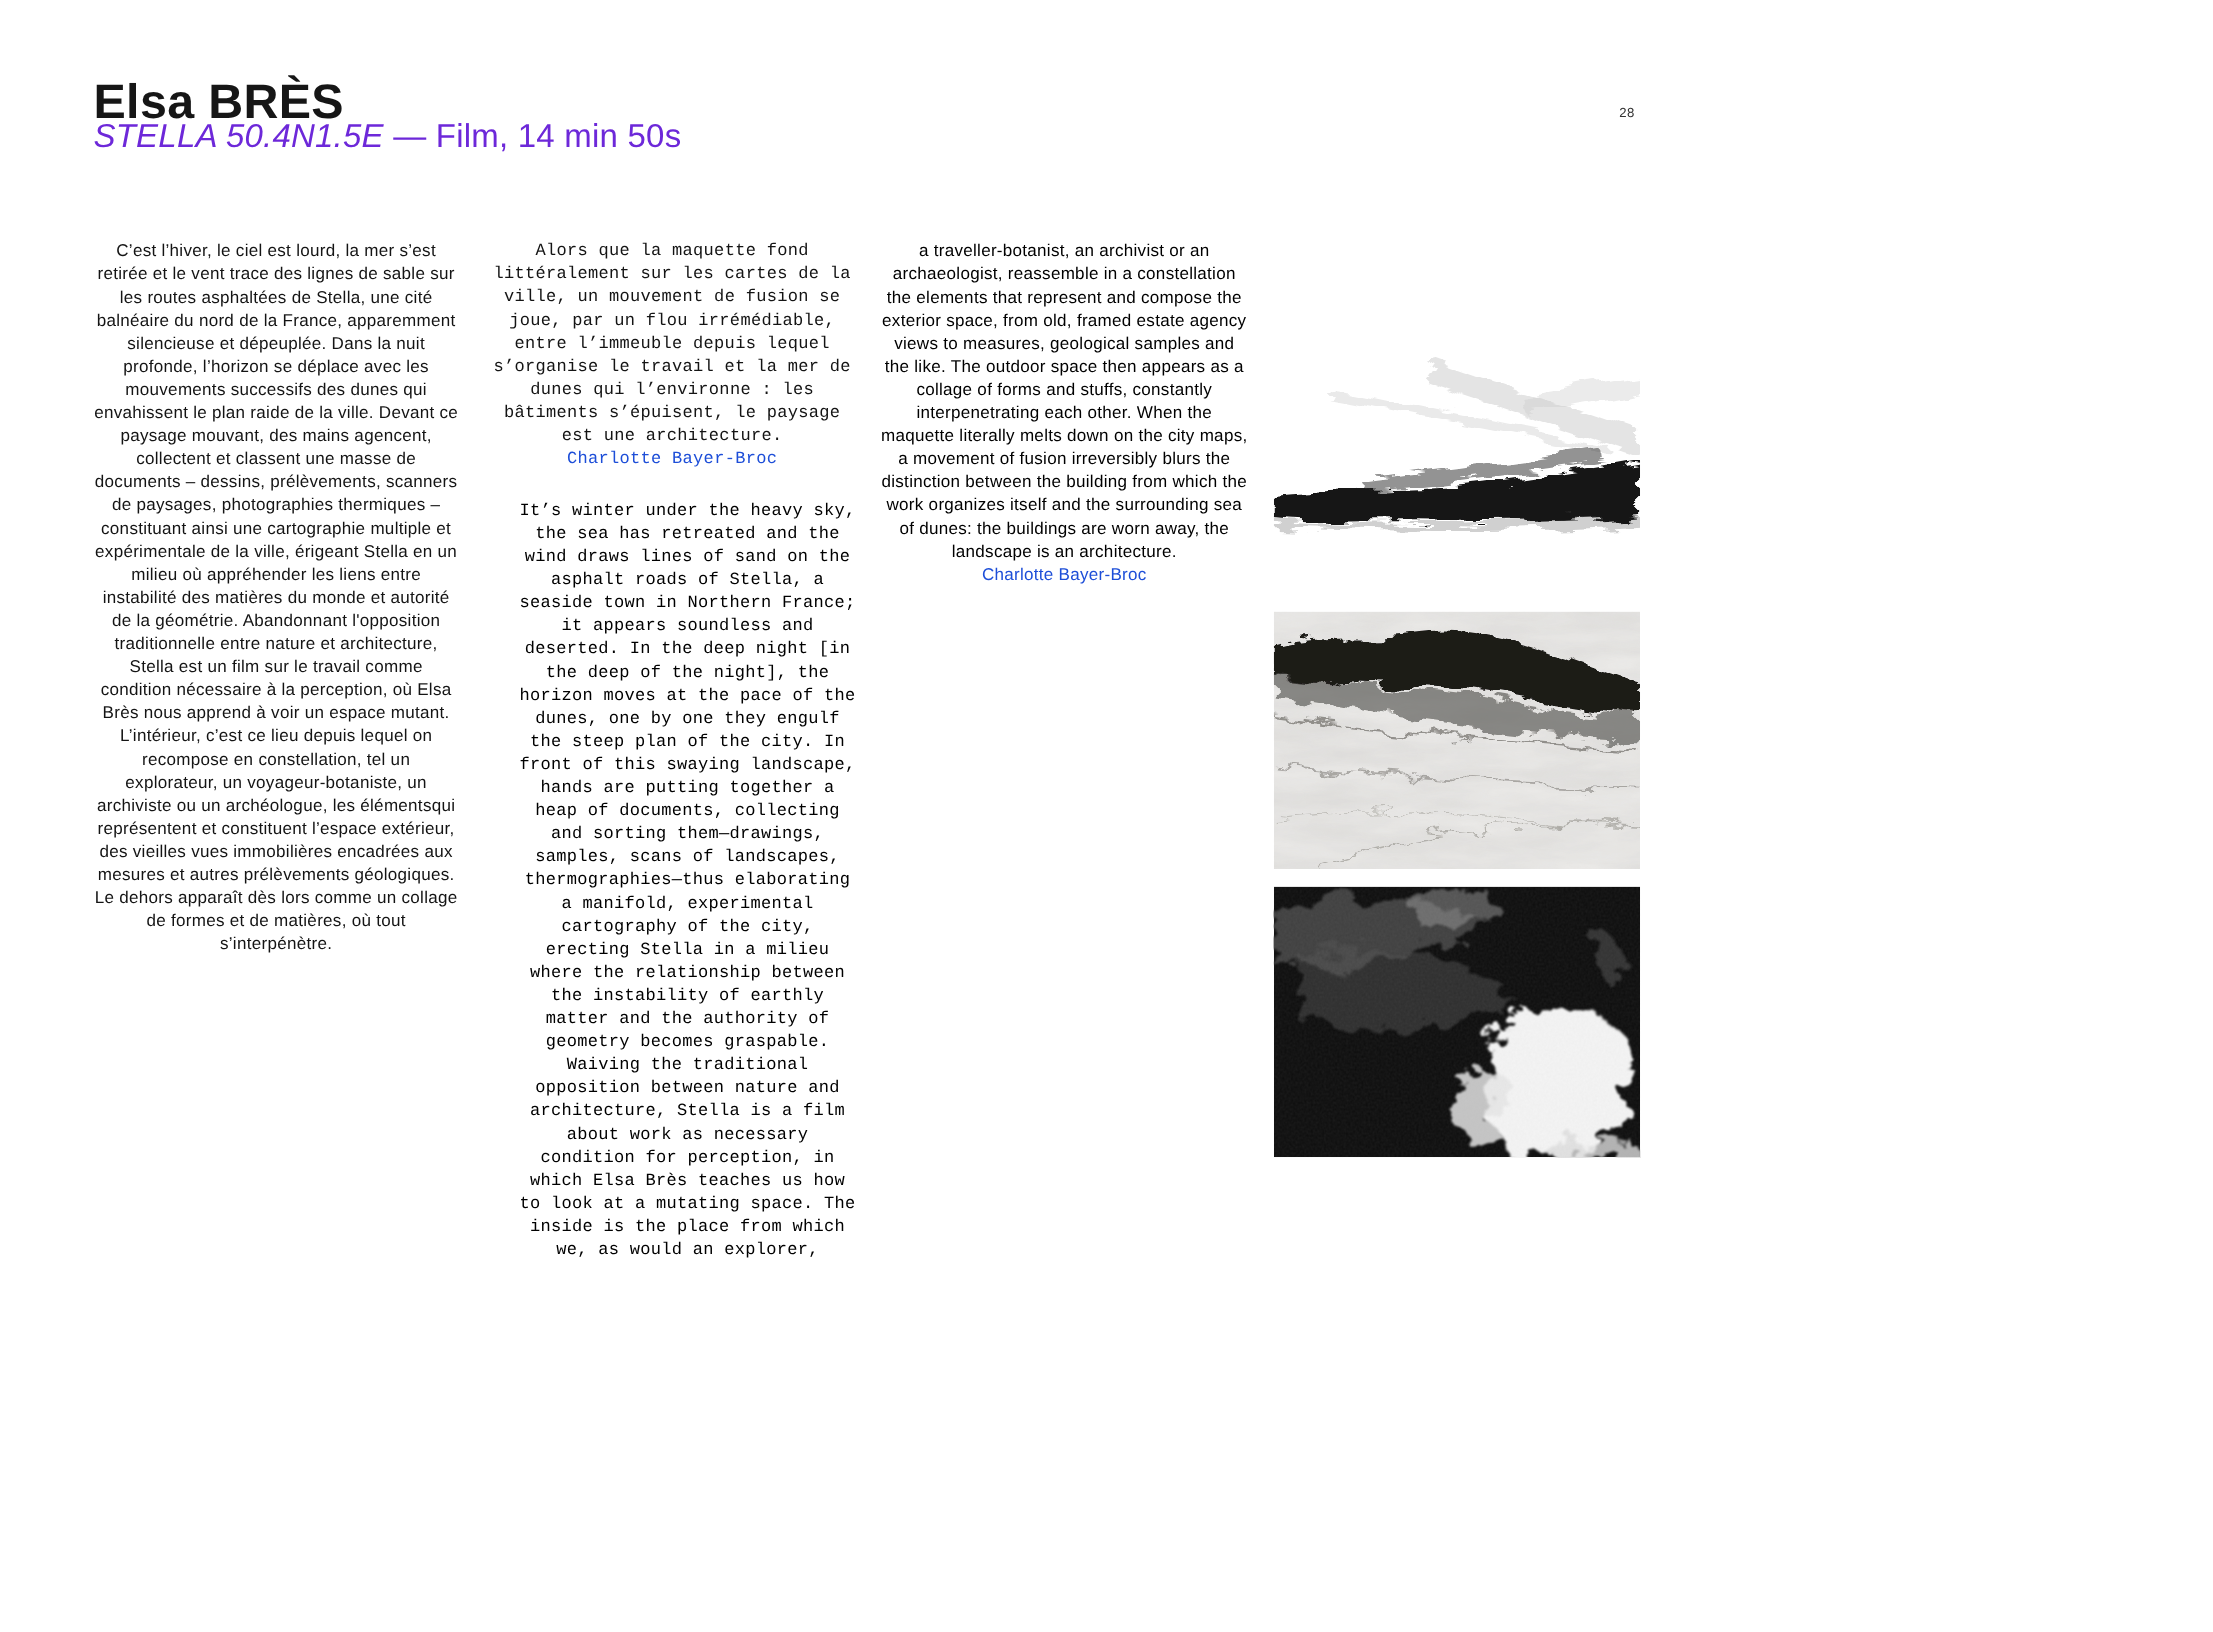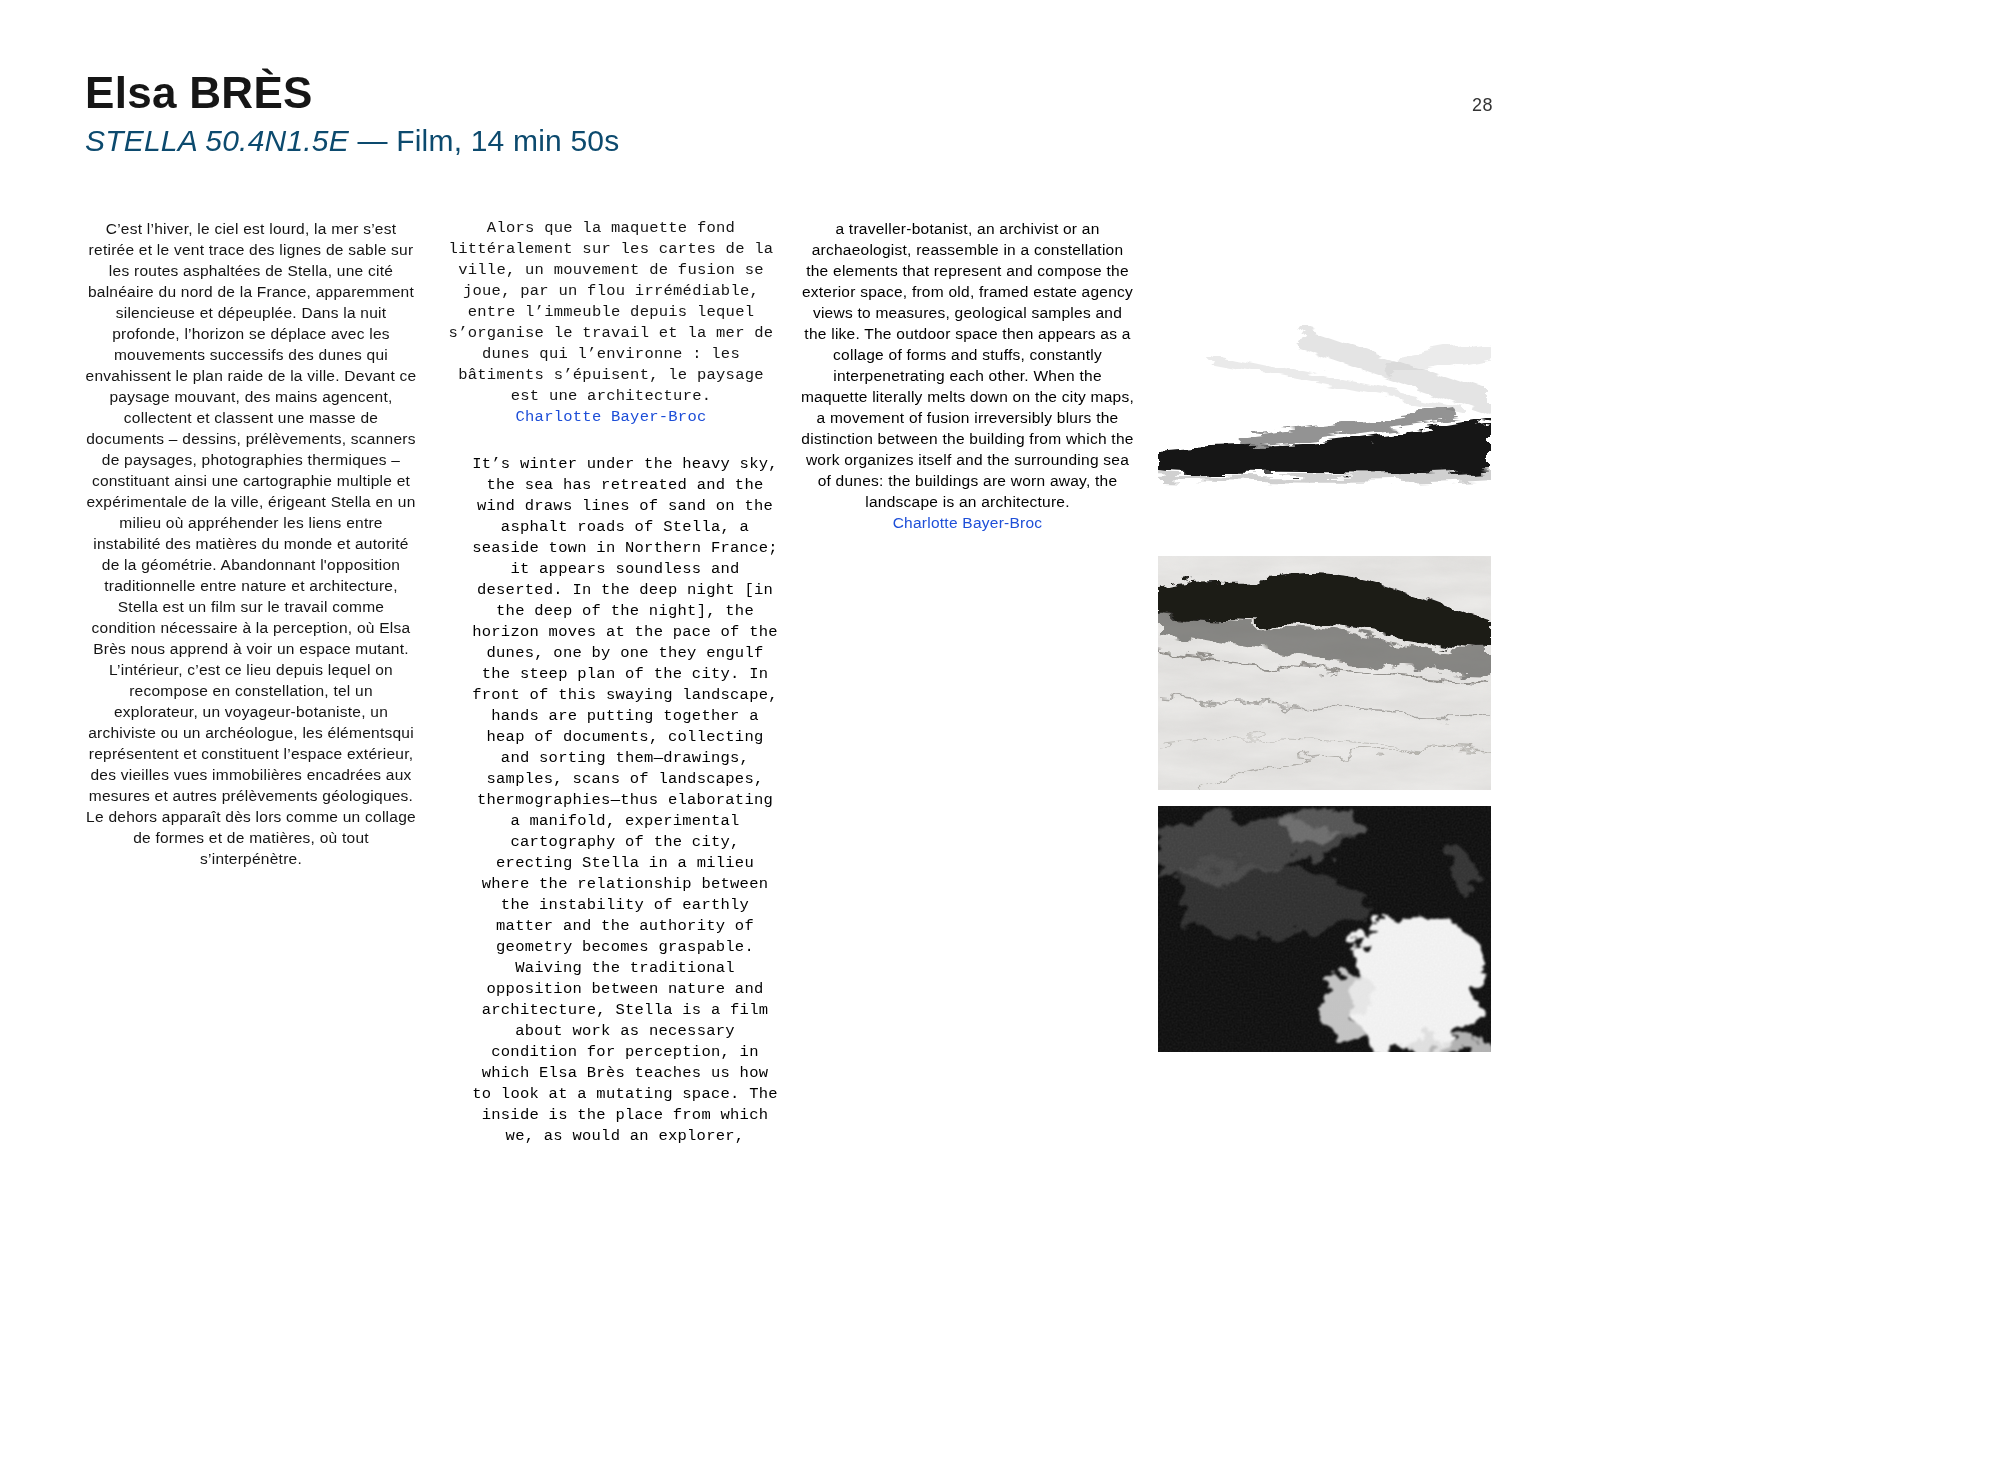--- a/index.html
+++ b/index.html
@@ -10,27 +10,27 @@
     position:relative; overflow:hidden;
     color:#1a1a1a;
   }
   .page { position:absolute; inset:0; background:#ffffff;padding-left:22px; }
 
   .title {
     position:absolute; left:85px; top:68px;
     font-size:44px; font-weight:700; letter-spacing:0.3px; color:#161616;
   }
   .subtitle {
-    position:absolute; left:85px; top:124px;
-    font-size:30px; font-weight:400; color:#0c4a6e; letter-spacing:0.2px;
+    position:absolute; left:85px; top:108px;
+    font-size:30px; font-weight:400; color:#6d28d9; letter-spacing:0.2px;
   }
   .subtitle .work { font-style:italic; }
   .pagenum {
     position:absolute; left:1472px; top:95px;
-    font-size:18px; color:#333; letter-spacing:0.5px;
+    font-size:12px; color:#333; letter-spacing:0.5px;
   }
 
   .col {
     position:absolute; top:218px;
     font-size:15.5px; line-height:21px; letter-spacing:0.25px;
     text-align:center;
   }
   .col-1 { left:85px;  width:332px; color:#141414; }
   .col-2 { left:440px; width:342px;font-family:Liberation Mono, monospace; }
   .col-3 { left:800px; width:335px; }

